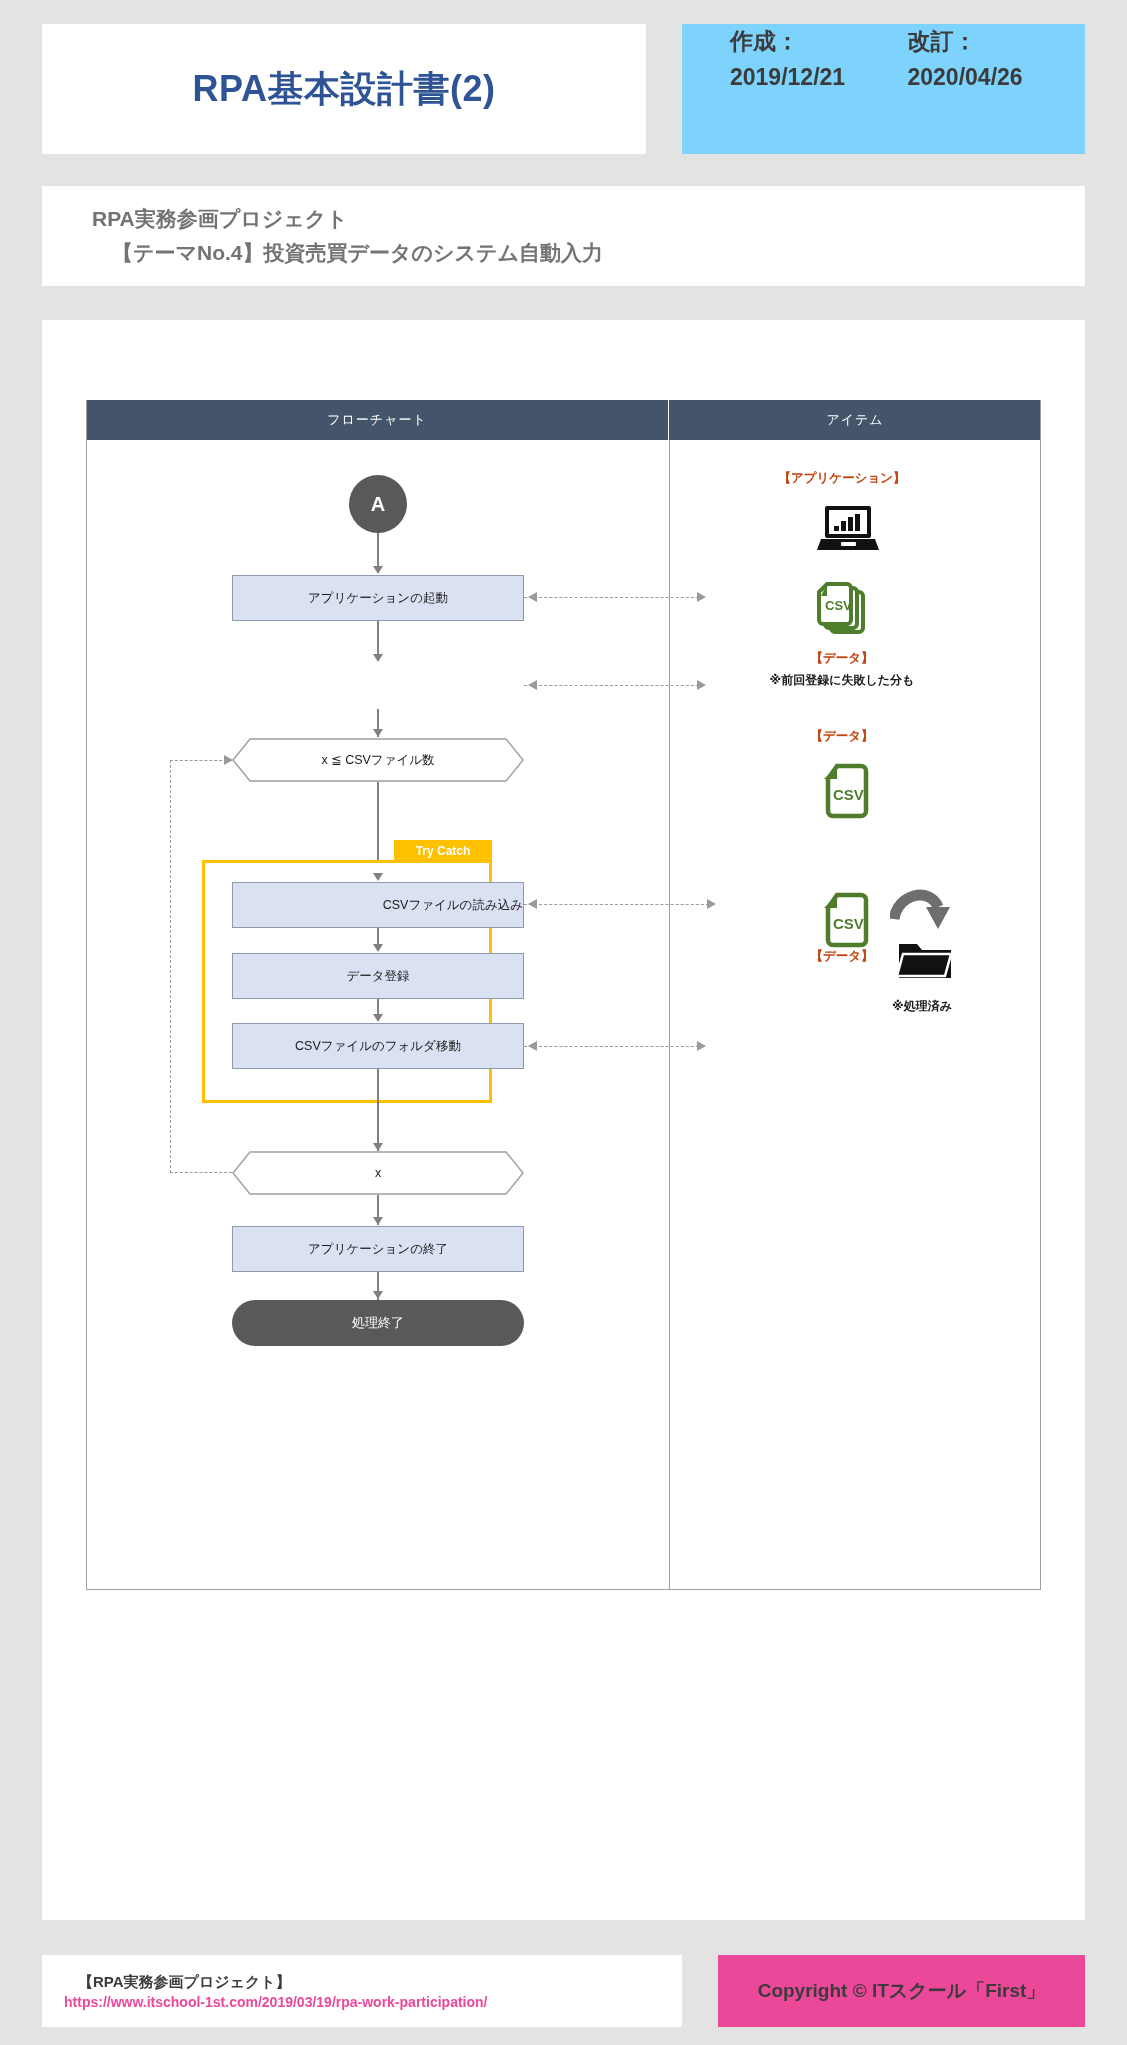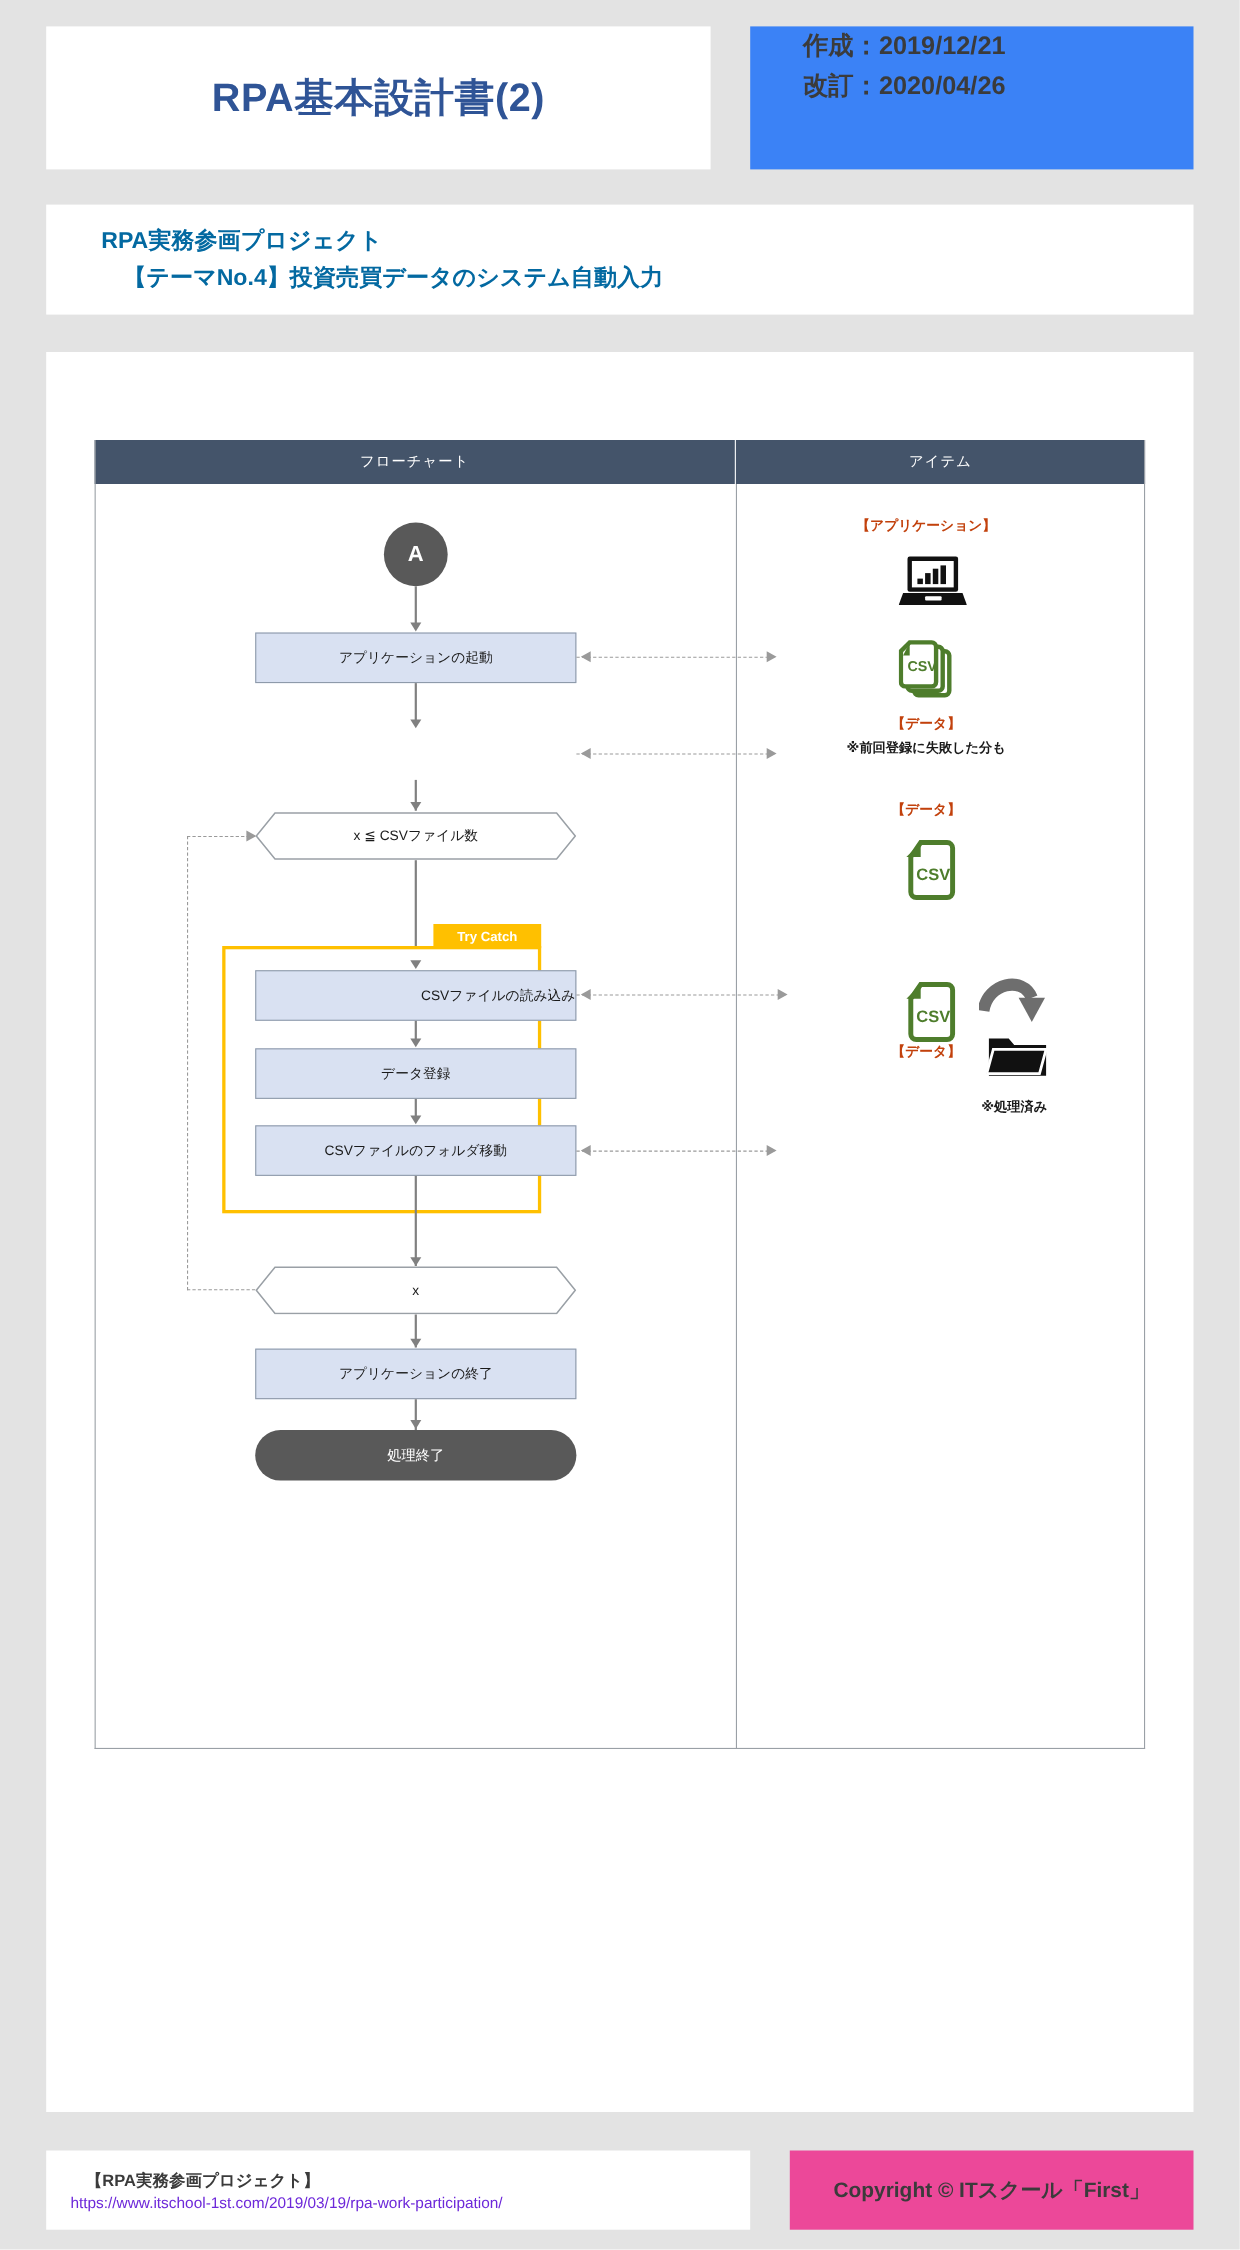--- a/index.html
+++ b/index.html
@@ -20,34 +20,34 @@
     display: flex; gap: 36px;
   }
   .title-card {
     width: 604px; height: 130px; background: #ffffff;
     display: flex; align-items: center; justify-content: center;
   }
   .title-card .doc-title {
     color: #2f5496; font-size: 36px; font-weight: bold; letter-spacing: .5px;
   }
   .date-card {
-    flex: 1; background: #3b82f6; height: 130px;
-    display: flex; flex-direction: column; justify-content: flex-start;
+    flex: 1; background: #7dd3fc; height: 130px;
+    display: flex; flex-direction: row; justify-content: flex-start;
     padding-left: 48px;
   }
   .date-line { font-size: 23px; font-weight: bold; color: #3b3b3b; line-height: 1.55; }
 
   
   .subtitle-card {
     position: absolute; left: 42px; top: 186px;
     width: 1043px; height: 100px; background: #ffffff;
     display: flex; flex-direction: column; justify-content: center;
     padding-left: 50px;
   }
-  .subtitle-line { color: #0369a1; font-size: 21px; font-weight: bold; line-height: 1.62; }
+  .subtitle-line { color: #737373; font-size: 21px; font-weight: bold; line-height: 1.62; }
   .subtitle-line.indent { padding-left: 20px; }
 
   
   .body-card {
     position: absolute; left: 42px; top: 320px;
     width: 1043px; height: 1600px; background: #ffffff;
   }
 
   .chart-frame {
     position: absolute; left: 44px; top: 80px;
@@ -142,21 +142,21 @@
   
   .footer-row {
     position: absolute; left: 42px; top: 1955px;
     width: 1043px; height: 72px; display: flex; gap: 36px;
   }
   .footer-left {
     width: 640px; background: #ffffff; display: flex;
     flex-direction: column; justify-content: center; padding-left: 22px;
   }
   .footer-left .fl1 { font-size: 15px; font-weight: bold; color: #3b3b3b; padding-left: 14px;}
-  .footer-left .fl2 { font-size: 14px; font-weight: normal; color: #6d28d9; margin-top: 2px; }
+  .footer-left .fl2 { font-size: 14px; font-weight: bold; color: #ec4899; margin-top: 2px; }
   .footer-right {
     flex: 1; background: #ec4899; display: flex;
     align-items: center; justify-content: center;
   }
   .footer-right .fr { font-size: 19px; font-weight: bold; color: #3b3b3b; }
 </style>
 </head>
 <body>
 
 <div class="page">

